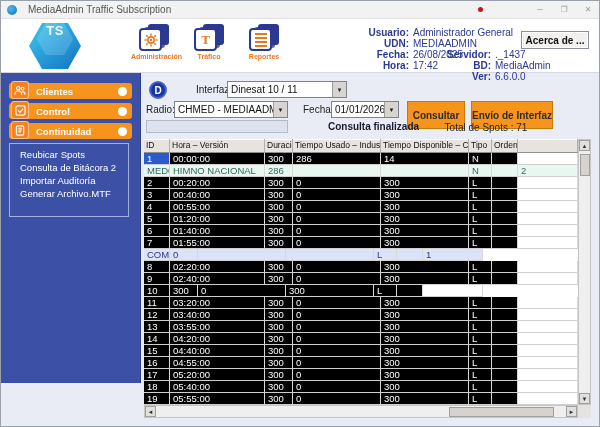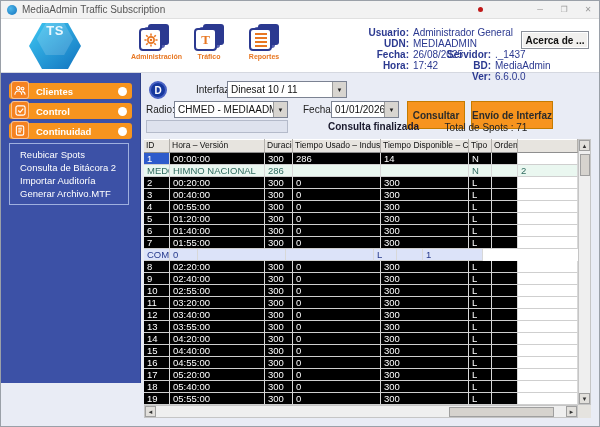--- a/index.html
+++ b/index.html
@@ -1,21 +1,21 @@
 <!DOCTYPE html>
 <html style="--accent-orange: #F7941E; --sidebar-blue: #3C51A6; --selection-blue: #2E5BCB; --row-media-bg: #EAF7F0; --row-commercial-bg: #DCE3F9; --navy-text: #2B3990;"><head>
 <meta charset="utf-8">
 <style>
   * { margin:0; padding:0; box-sizing:border-box; }
   html,body { background:#cfd3da; }
   body { font-family:"Liberation Sans", sans-serif; }
   .window { position:relative; width:600px; height:427px; background:#E9ECF5; overflow:hidden; border:1px solid #9aa0a8; }
 
   
-  .titlebar { position:absolute; left:0; top:0; width:600px; height:18px; background:#F2F2F2; border-bottom:1px solid #E0E0E0; display:flex; align-items:center; padding:0 6px; }
+  .titlebar { position:absolute; left:0; top:0; width:600px; height:18px; background:#F2F2F2; border-bottom:1px solid #E0E0E0; display:flex; align-items:center; padding:0 6px;gap:6px; }
   .app-ico { width:10px; height:10px; border-radius:50%; background:radial-gradient(circle at 35% 35%, #4FB6E8, #1273BF); margin-right:5px; }
   .titletext { font-size:10px; color:#555; }
   .tright { margin-left:auto; display:flex; align-items:center; gap:10px; }
   .red-dot { width:5px; height:5px; border-radius:50%; background:#C01818; margin-right:40px; }
   .winbtn { font-size:8px; color:#9a9a9a; width:14px; text-align:center; cursor:default; }
 
   
   .header { position:absolute; left:0; top:18px; width:600px; height:54px; background:#ffffff; border-bottom:1px solid #d5d8e0; }
   .hex { position:absolute; left:28px; top:4px; width:52px; height:46px; background:linear-gradient(140deg,#3EC7F2,#1273BF); clip-path:polygon(25% 0,75% 0,100% 50%,75% 100%,25% 100%,0 50%); display:flex; align-items:flex-start; justify-content:center; }
   .hex .hexin { width:70%; height:70%; background:rgba(255,255,255,0.16); clip-path:polygon(25% 0,75% 0,100% 50%,75% 100%,25% 100%,0 50%); position:absolute; }
@@ -35,21 +35,21 @@
   .info-col .ilabel { font-weight:bold; width:52px; text-align:right; margin-right:4px; }
   .info-col .ival { white-space:nowrap; }
   .about-btn { position:absolute; right:12px; top:12px; width:68px; height:18px; background:#F1F0EE; border:1px solid #8a8f98; box-shadow:inset 0 0 0 1px #ffffff; font-size:10px; font-weight:bold; color:#111; font-family:"Liberation Sans", sans-serif; cursor:pointer;margin-left:9px; }
 
   
   .sidebar { position:absolute; left:0; top:72px; width:140px; height:310px; background:var(--sidebar-blue,#3C51A6); padding-top:10px; border-right:1px solid #2e3f85; }
   .sbtn { position:relative; margin:0 8px 4px 8px; height:16px; background:var(--accent-orange,#F7941E); border-radius:3px; display:flex; align-items:center; cursor:pointer; }
   .sicon { position:absolute; left:2px; top:-2px; width:18px; height:18px; background:#F58220; border:1px solid rgba(255,255,255,0.5); border-radius:3px; display:flex; align-items:center; justify-content:center; }
   .slabel { margin-left:27px; color:#fff; font-weight:bold; font-size:9.5px; }
   .sind { position:absolute; right:5px; top:3.5px; width:9px; height:9px; background:#fff; border-radius:50%; }
-  .smenu { margin:3px 11px 0 8px; border:1px solid #9FB0DF; padding:4px 4px 4px 10px; }
+  .smenu { margin:3px 11px 0 8px; border:1px solid #9FB0DF; padding:4px 4px 16px 10px; }
   .smenu .sitem { color:#fff; font-size:9.5px; line-height:11px; padding:1px 0; cursor:pointer; white-space:nowrap; }
 
   
   .content { position:absolute; left:140px; top:72px; width:460px; height:355px; }
   .dicon { position:absolute; left:8px; top:8px; width:18px; height:18px; border-radius:50%; background:#16389E; border:2px solid #4a63c4; color:#fff; font-weight:bold; font-size:10px; display:flex; align-items:center; justify-content:center; }
   .flabel { position:absolute; font-size:10px; color:#222; }
   .combo { position:absolute; height:17px; background:#fff; border:1px solid #7b8292; display:flex; align-items:stretch; cursor:pointer; }
   .combo .ctxt { flex:1; padding:2px 3px 0 3px; font-size:10px; color:#111; white-space:nowrap; overflow:hidden; }
   .combo .cbtn { width:14px; background:#D8D5D0; border-left:1px solid #9a9a9a; display:flex; align-items:center; justify-content:center; font-size:6px; color:#222; }
   .obtn { position:absolute; height:28px; background:var(--accent-orange,#F7941E); border:1px solid #C47B00; font-weight:bold; font-size:10px; color:#2b2b2b; display:flex; align-items:center; justify-content:center; cursor:pointer; font-family:"Liberation Sans", sans-serif; }
@@ -365,21 +365,20 @@
             <div class="tcell col-hora">02:40:00</div>
             <div class="tcell col-dur">300</div>
             <div class="tcell col-usado">0</div>
             <div class="tcell col-disp">300</div>
             <div class="tcell col-tipo">L</div>
             <div class="tcell col-orden"></div>
             <div class="tcell col-extra"></div>
           </div>
           <div class="trow data">
             <div class="tcell col-id">10</div>
-            <div class="tcell col-hora">02:55:00</div>
             <div class="tcell col-dur">300</div>
             <div class="tcell col-usado">0</div>
             <div class="tcell col-disp">300</div>
             <div class="tcell col-tipo">L</div>
             <div class="tcell col-orden"></div>
             <div class="tcell col-extra"></div>
           </div>
           <div class="trow data">
             <div class="tcell col-id">11</div>
             <div class="tcell col-hora">03:20:00</div>

